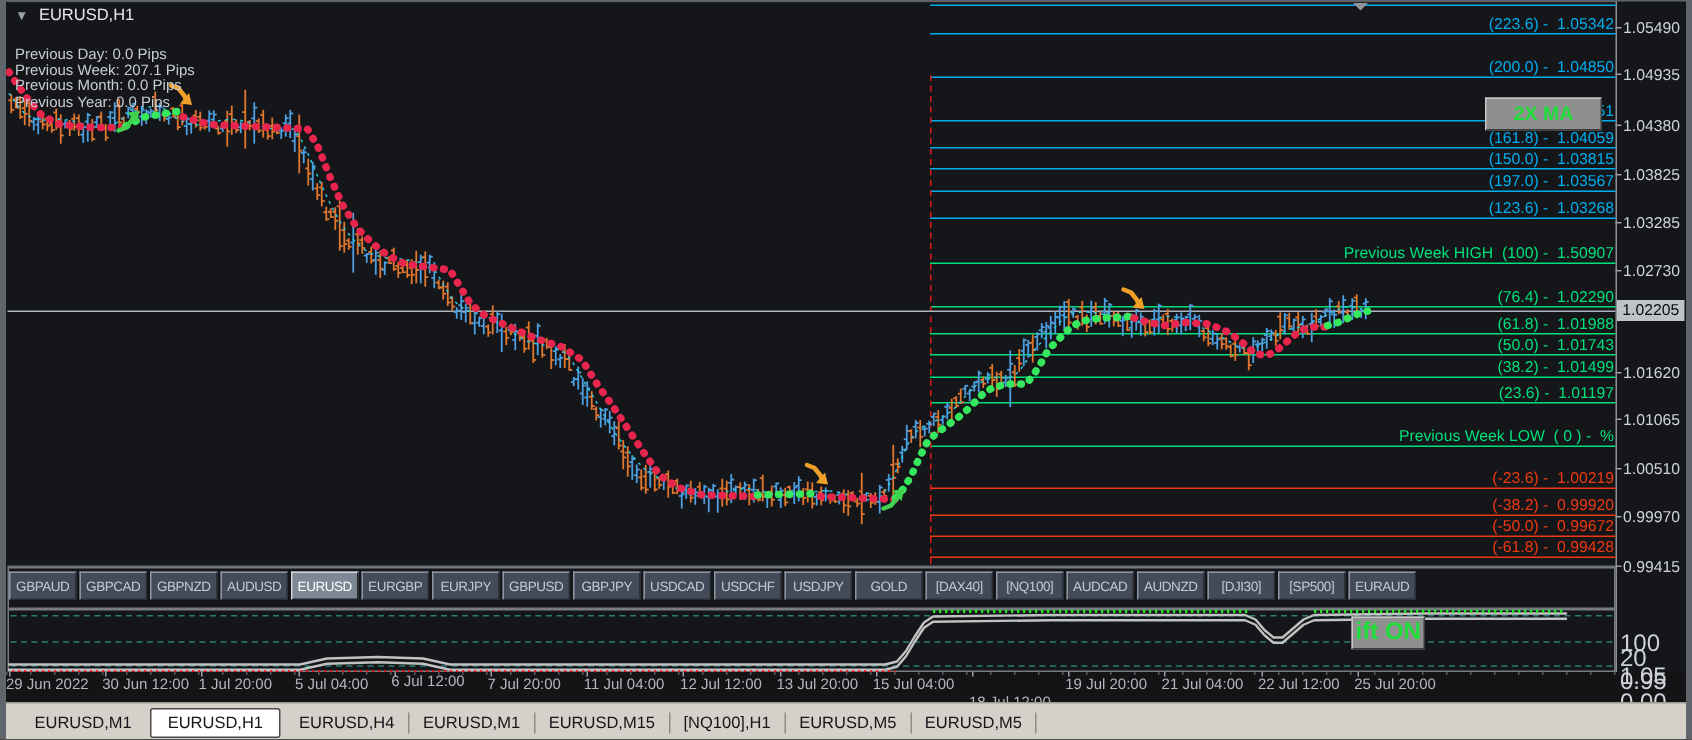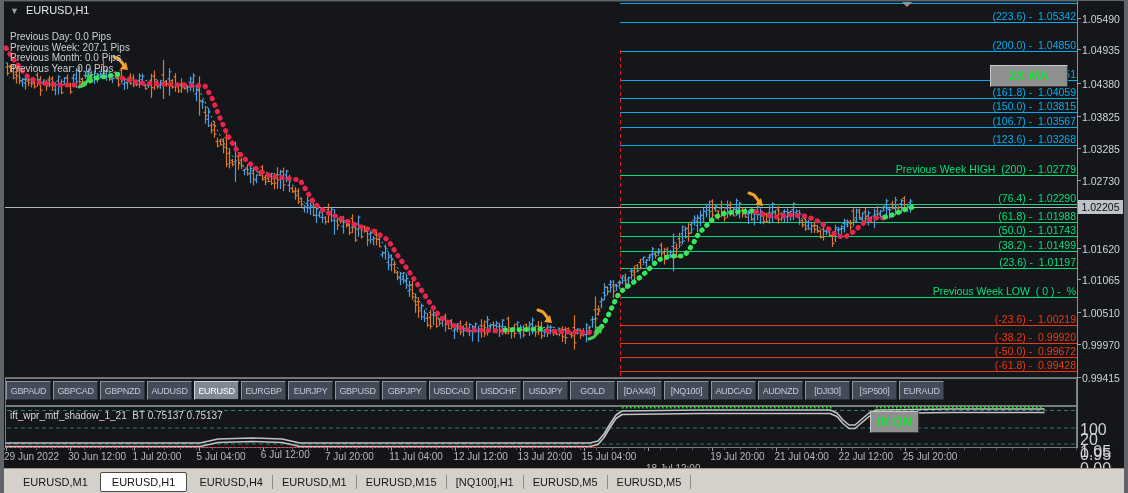--- a/index.html
+++ b/index.html
@@ -1022,23 +1022,23 @@
     </div>
 
   <div class="panel-btn" id="ma-button" style="left:990px;top:65px;width:76px;height:20px;font-size:13px;line-height:20px;">2X MA</div>
 
   <div id="fib-labels">
       <div class="txt fib-label fib-right" style="right: 52px; top: 22px; color: rgb(0, 174, 239);">(223.6) -  1.05342</div>
       <div class="txt fib-label fib-right" style="right: 52px; top: 51px; color: rgb(0, 174, 239);">(200.0) -  1.04850</div>
       <div class="txt fib-label fib-right" style="right: 52px; top: 80px; color: rgb(0, 174, 239);">(176.4) -  1.04351</div>
       <div class="txt fib-label fib-right" style="right: 52px; top: 98px; color: rgb(0, 174, 239);">(161.8) -  1.04059</div>
       <div class="txt fib-label fib-right" style="right: 52px; top: 112px; color: rgb(0, 174, 239);">(150.0) -  1.03815</div>
-      <div class="txt fib-label fib-right" style="right: 52px; top: 127px; color: rgb(0, 174, 239);">(106.7) -  1.03567</div>
+      <div class="txt fib-label fib-right" style="right: 52px; top: 127px; color: rgb(0, 174, 239);">(197.0) -  1.03567</div>
       <div class="txt fib-label fib-right" style="right: 52px; top: 145px; color: rgb(0, 174, 239);">(123.6) -  1.03268</div>
-      <div class="txt fib-label fib-right" style="right: 52px; top: 175px; color: rgb(0, 224, 122);">Previous Week HIGH  (200) -  1.02779</div>
+      <div class="txt fib-label fib-right" style="right: 52px; top: 175px; color: rgb(0, 224, 122);">Previous Week HIGH  (100) -  1.50907</div>
       <div class="txt fib-label fib-right" style="right: 52px; top: 204px; color: rgb(0, 224, 122);">(76.4) -  1.02290</div>
       <div class="txt fib-label fib-right" style="right: 52px; top: 222px; color: rgb(0, 224, 122);">(61.8) -  1.01988</div>
       <div class="txt fib-label fib-right" style="right: 52px; top: 236px; color: rgb(0, 224, 122);">(50.0) -  1.01743</div>
       <div class="txt fib-label fib-right" style="right: 52px; top: 251px; color: rgb(0, 224, 122);">(38.2) -  1.01499</div>
       <div class="txt fib-label fib-right" style="right: 52px; top: 268px; color: rgb(0, 224, 122);">(23.6) -  1.01197</div>
       <div class="txt fib-label fib-right" style="right: 52px; top: 297px; color: rgb(0, 224, 122);">Previous Week LOW  ( 0 ) -  %</div>
       <div class="txt fib-label fib-right" style="right: 52px; top: 325px; color: rgb(240, 56, 16); margin-left: 39px;">(-23.6) -  1.00219</div>
       <div class="txt fib-label fib-right" style="right: 52px; top: 343px; color: rgb(240, 56, 16);">(-38.2) -  0.99920</div>
       <div class="txt fib-label fib-right" style="right: 52px; top: 357px; color: rgb(240, 56, 16);">(-50.0) -  0.99672</div>
       <div class="txt fib-label fib-right" style="right: 52px; top: 371px; color: rgb(240, 56, 16);">(-61.8) -  0.99428</div>
@@ -1083,22 +1083,21 @@
       <button class="sym-btn">GOLD</button>
       <button class="sym-btn">[DAX40]</button>
       <button class="sym-btn">[NQ100]</button>
       <button class="sym-btn">AUDCAD</button>
       <button class="sym-btn">AUDNZD</button>
       <button class="sym-btn">[DJI30]</button>
       <button class="sym-btn">[SP500]</button>
       <button class="sym-btn">EURAUD</button>
     </div>
 
-  <div class="txt" id="indicator-label">ift_wpr_mtf_shadow_1_21  BT 0.75137 0.75137</div>
-  <div class="panel-btn" id="ift-button" style="left:870px;top:411px;width:47px;height:20px;font-size:13px;line-height:20px;">ift ON</div>
+  <div class="panel-btn" id="ift-button" style="left:901px;top:411px;width:47px;height:20px;font-size:16px;line-height:20px;">ift ON</div>
 
   <div id="time-axis">
       <div class="txt time-label" style="left: 4px; top: 3px;">29 Jun 2022</div>
       <div style="position: absolute; left: 6px; top: 0px; width: 1px; height: 3px; background: rgb(154, 158, 164);"></div>
       <div class="txt time-label" style="left: 68.2px; top: 3px;">30 Jun 12:00</div>
       <div style="position: absolute; left: 70.2px; top: 0px; width: 1px; height: 3px; background: rgb(154, 158, 164);"></div>
       <div class="txt time-label" style="left: 132.4px; top: 3px;">1 Jul 20:00</div>
       <div style="position: absolute; left: 134.4px; top: 0px; width: 1px; height: 3px; background: rgb(154, 158, 164);"></div>
       <div class="txt time-label" style="left: 196.6px; top: 3px;">5 Jul 04:00</div>
       <div style="position: absolute; left: 198.6px; top: 0px; width: 1px; height: 3px; background: rgb(154, 158, 164);"></div>

